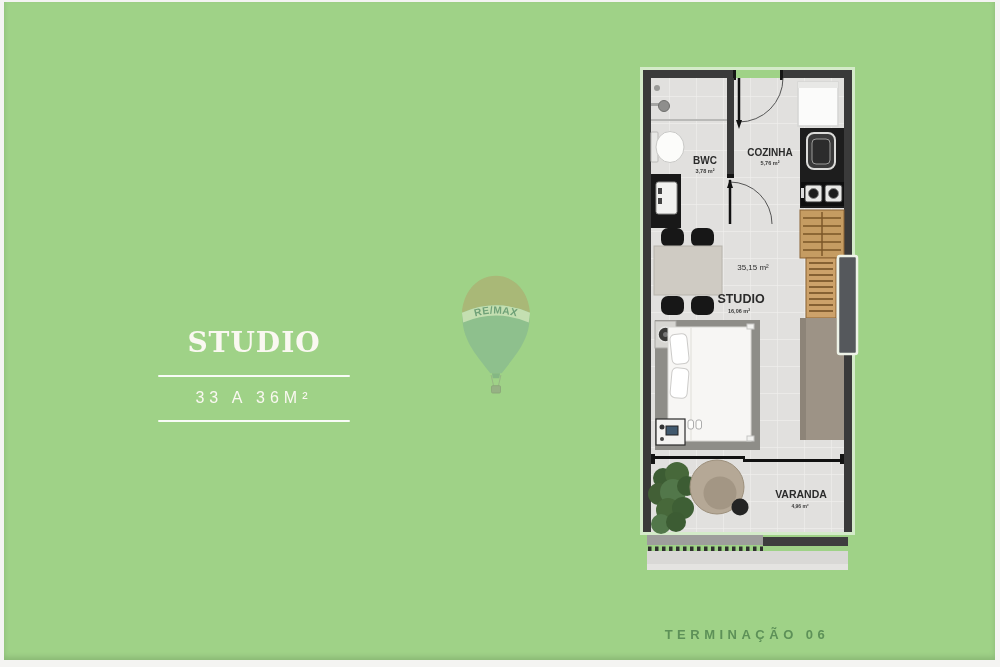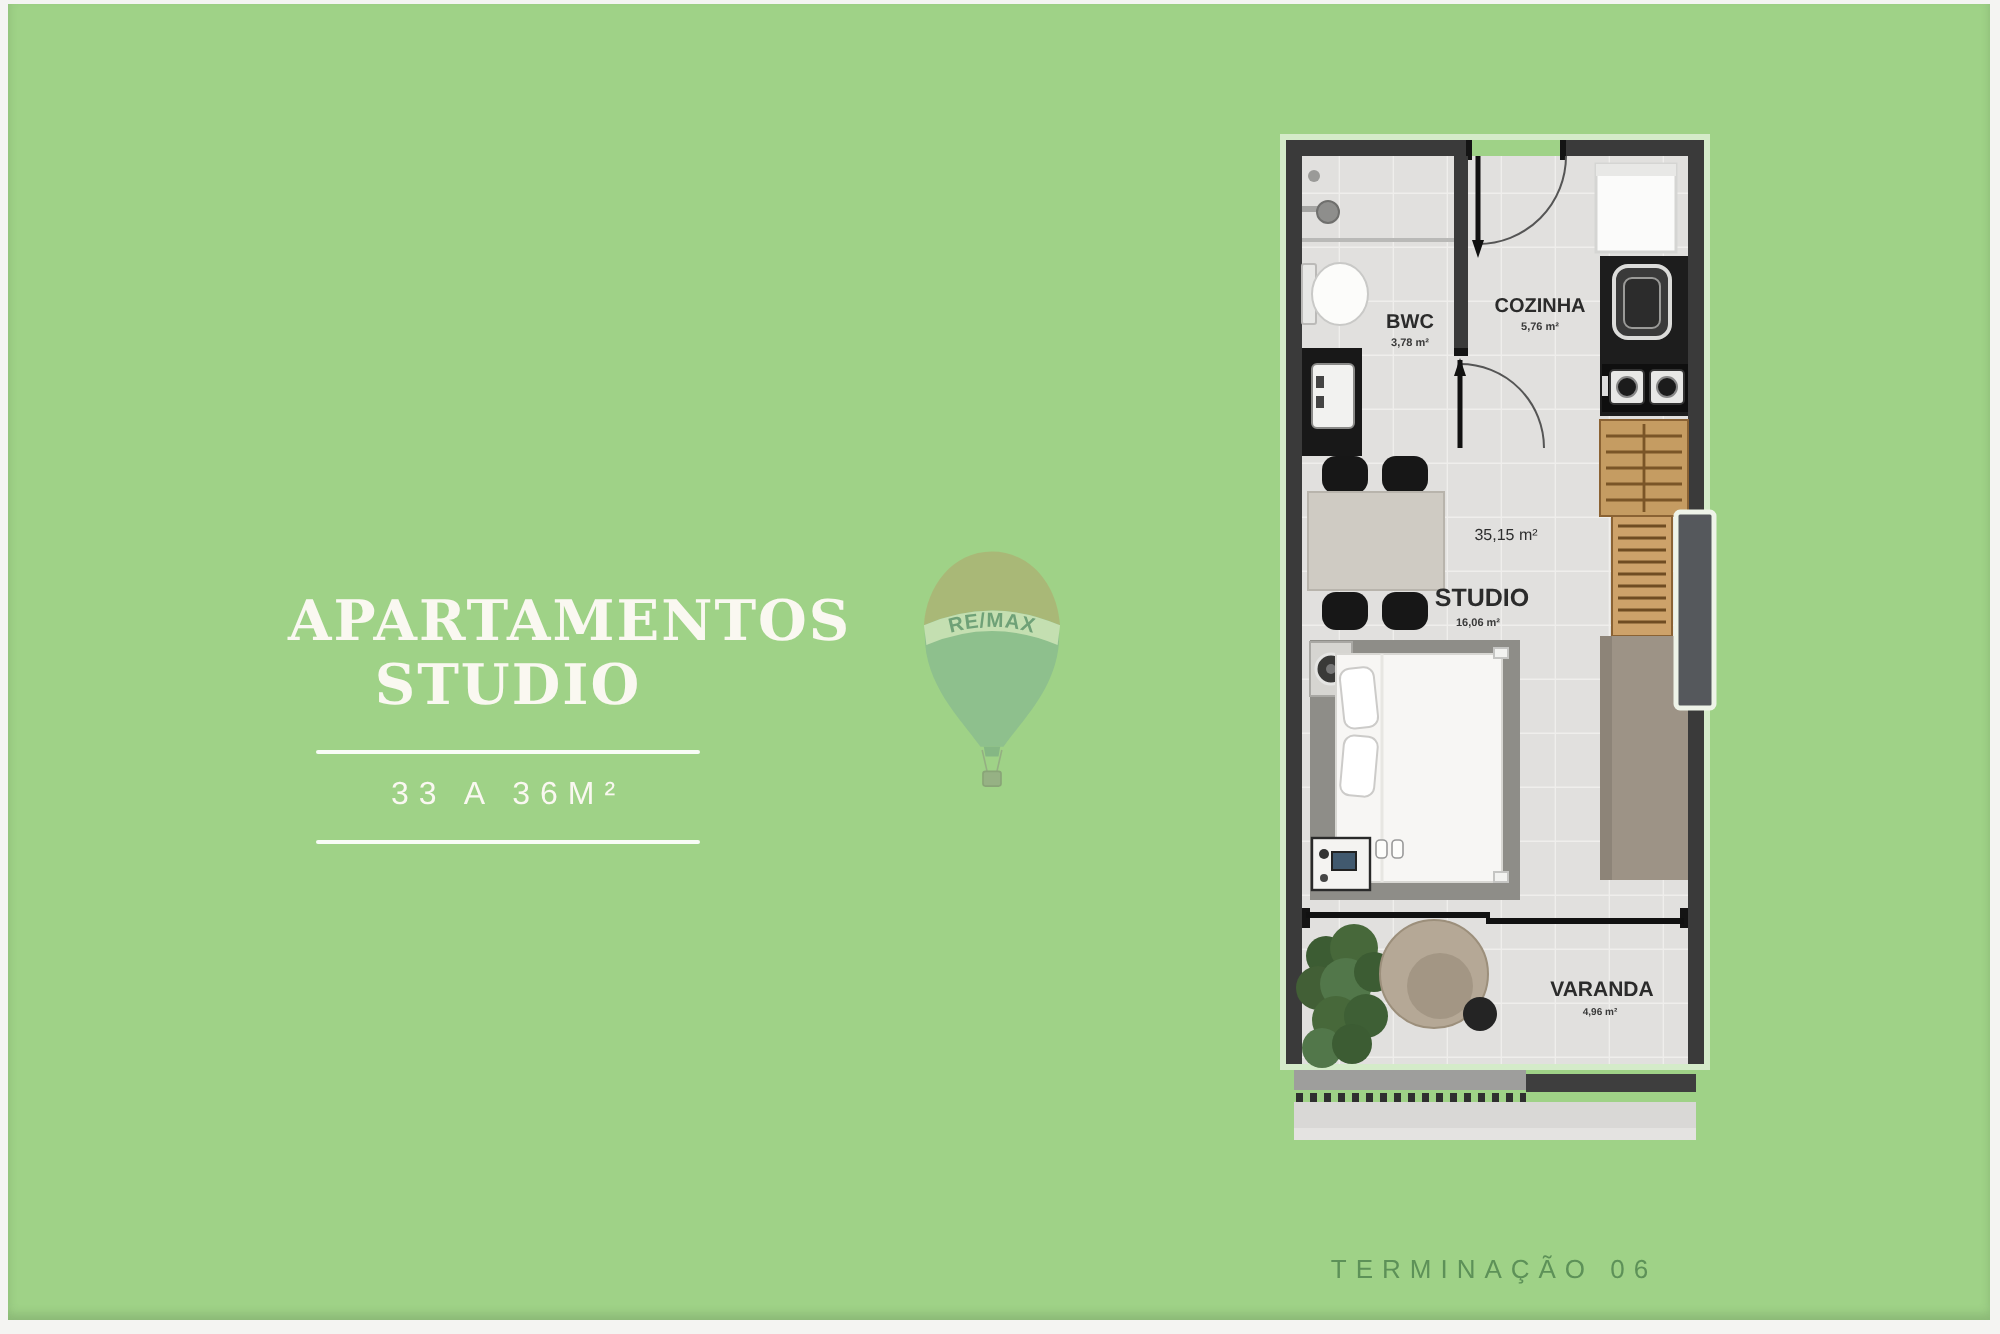--- a/index.html
+++ b/index.html
@@ -35,31 +35,31 @@
             letter-spacing:.5px;fill:var(--balloon_text)}
   
   .floorplan{position:absolute;left:639px;top:68px;width:209px;height:500px;overflow:visible}
   .wall{fill:var(--wall_dark)}
   .framemark{fill:#141414}
   .plan-name{font-family:"Liberation Sans",sans-serif;font-weight:bold;fill:#2b2b2b}
   .plan-area{font-family:"Liberation Sans",sans-serif;font-weight:bold;fill:#3a3a3a}
   .plan-total{font-family:"Liberation Sans",sans-serif;fill:#2e2e2e}
   
   .footer{position:absolute;left:593px;top:625px;width:300px;text-align:center;
-          color:var(--footer_green);font-size:13px;letter-spacing:4.5px;font-weight:400}
+          color:var(--footer_green);font-size:13px;letter-spacing:4.5px;font-weight:700}
 </style>
 </head>
 <body>
 
 <div class="page">
   <div class="stage">
 
     <div class="left-panel">
       <div class="title">
-        <span>APARTAMENTOS</span><br>
+        <br>
         <span>STUDIO</span>
       </div>
       <div class="rule"></div>
       <div class="subtitle">33 A 36M²</div>
       <div class="rule bottom"></div>
     </div>
 
     <svg class="balloon" viewBox="0 0 100 152">
       <path class="bl-body" d="M50,6 C24,6 9,28 9,56 C9,86 30,106 43,124 L57,124 C70,106 91,86 91,56 C91,28 76,6 50,6 Z"></path>
       <path class="bl-top" d="M50,5 C26,5 10,26 8.5,50 Q50,32 91.5,50 C90,26 74,5 50,5 Z"></path>

